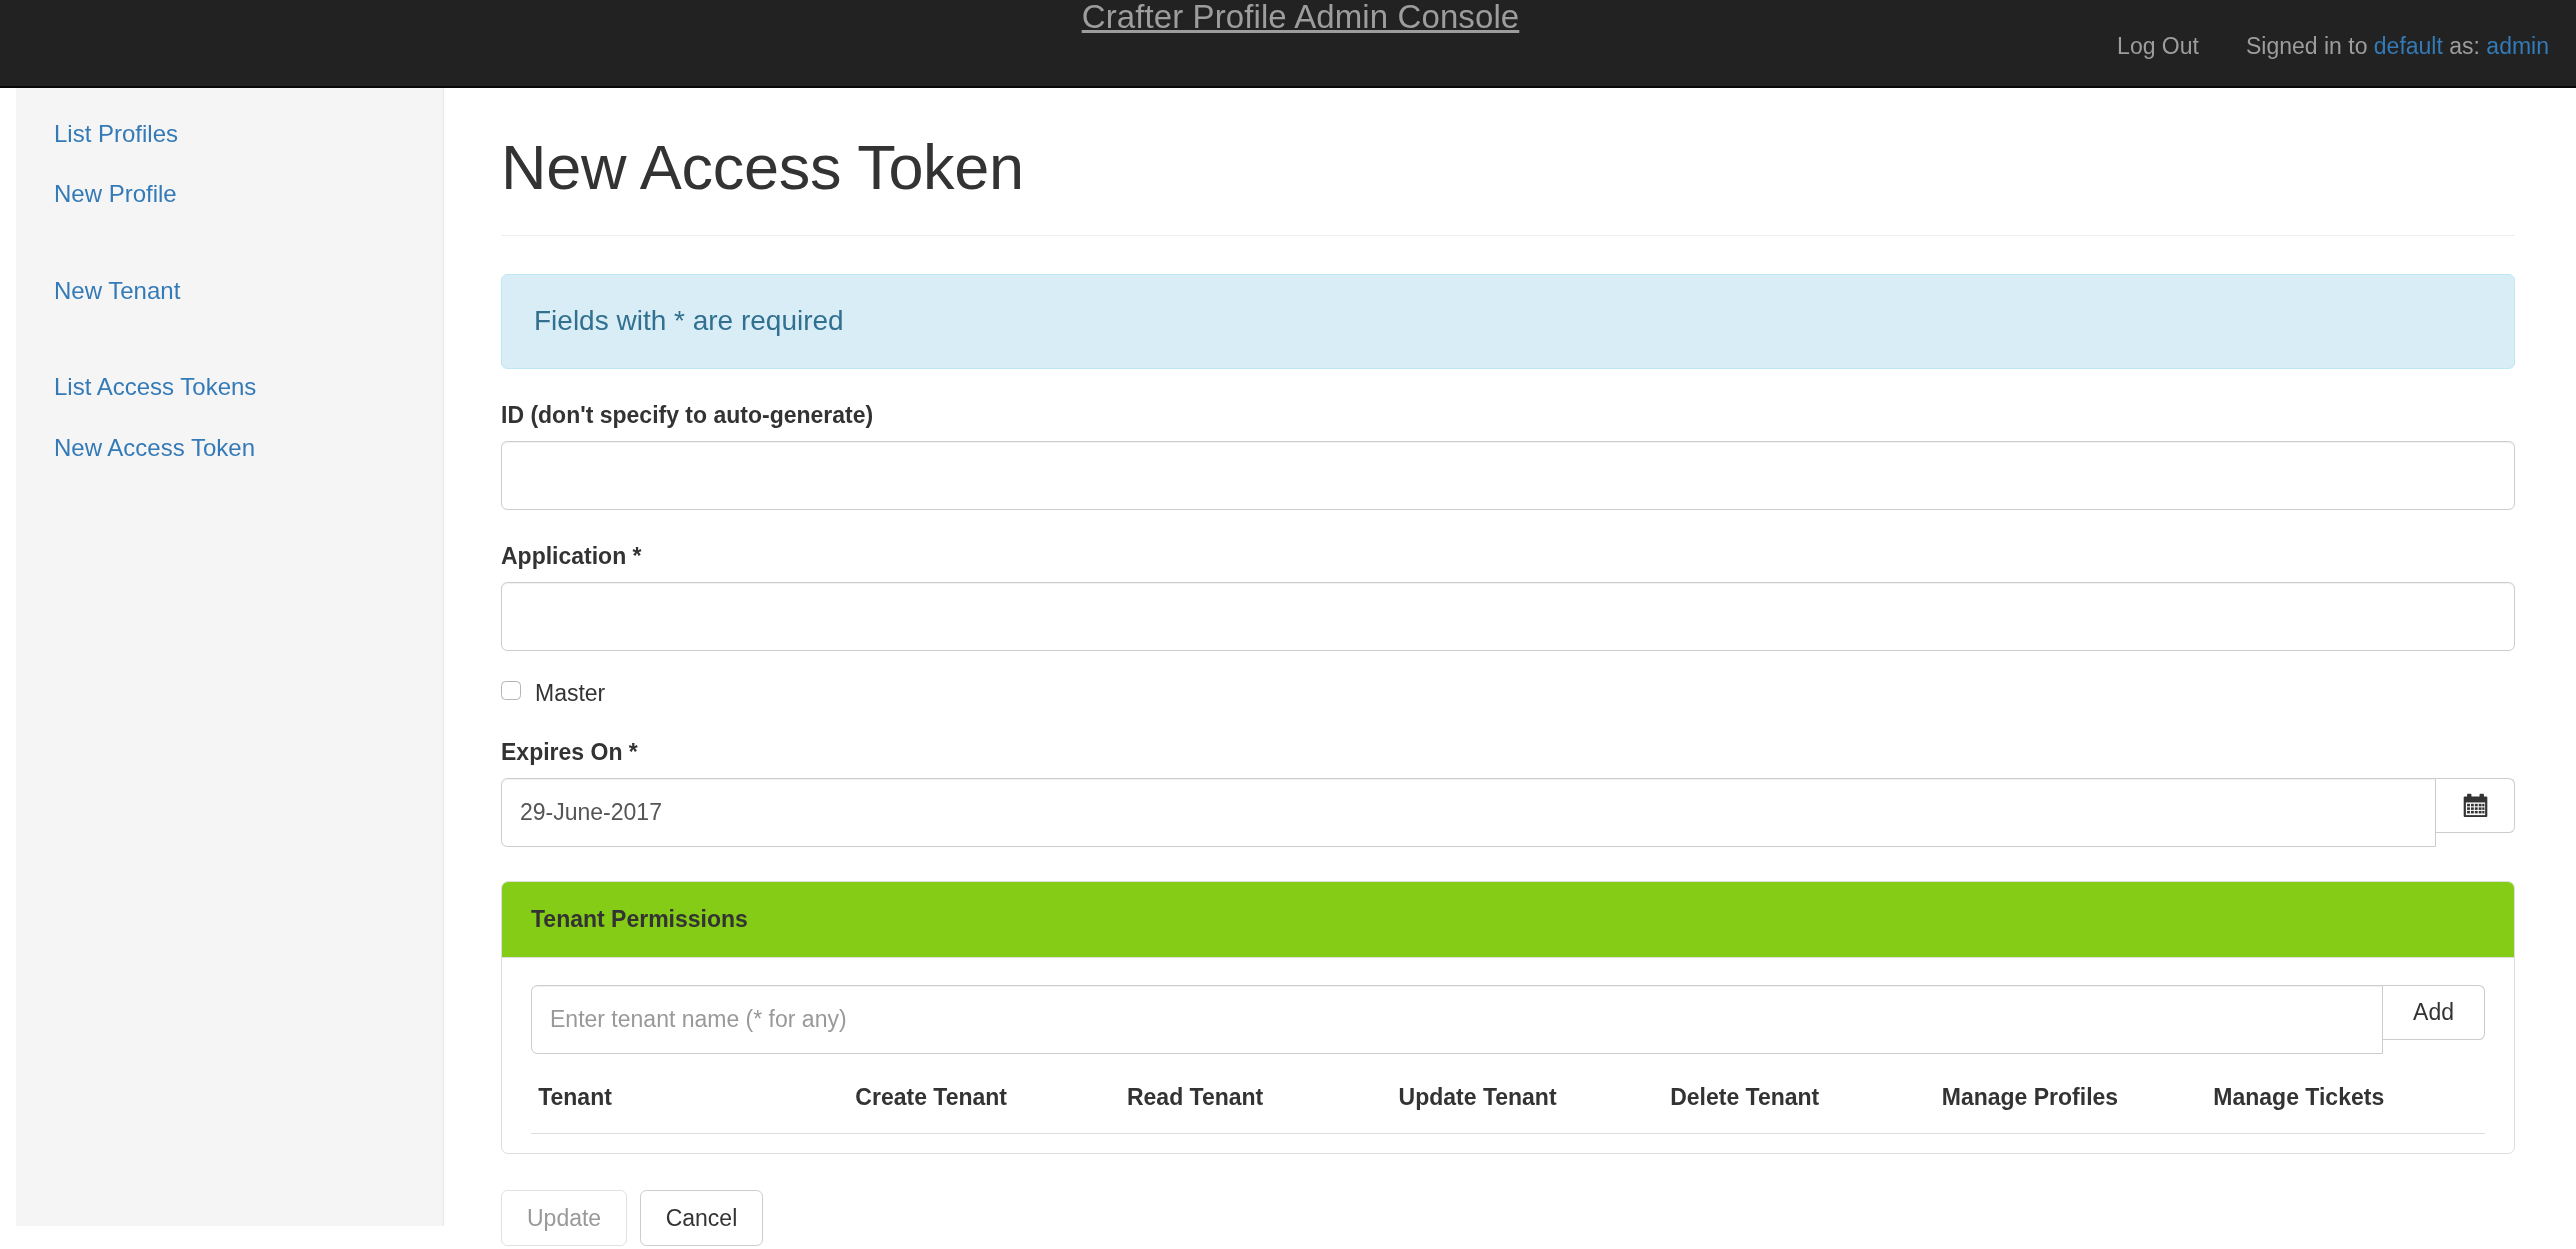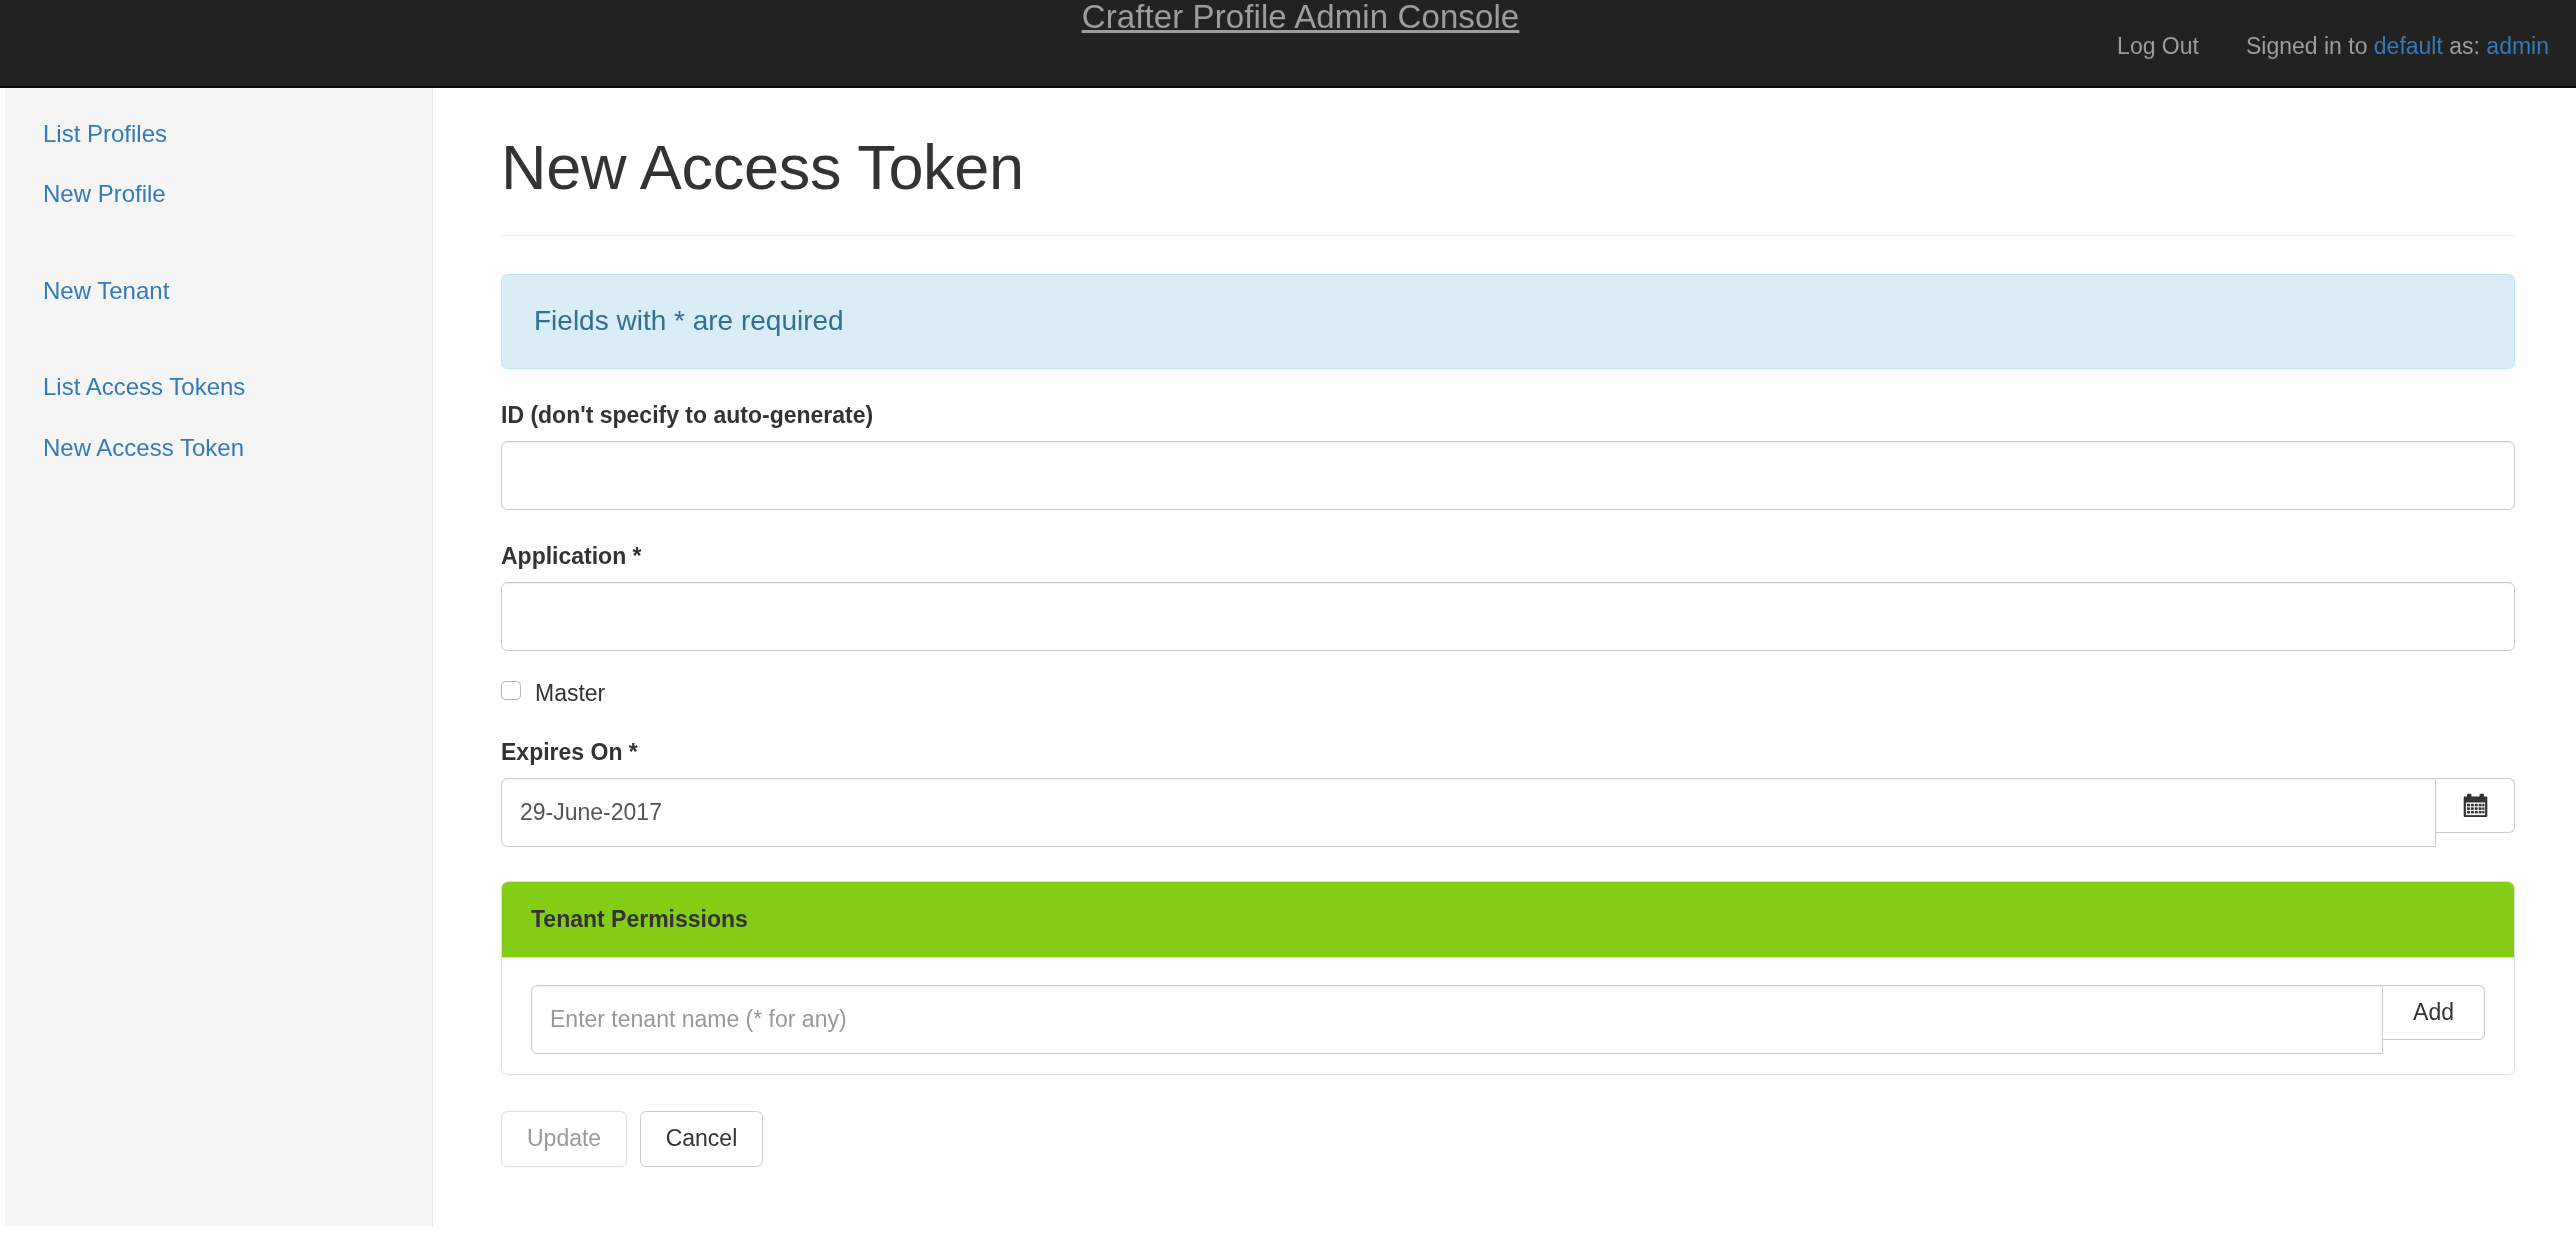--- a/index.html
+++ b/index.html
@@ -46,21 +46,21 @@
     white-space: nowrap;
   }
   .nav-text a, .link-blue {
     color: #337ab7;
     text-decoration: none;
   }
 
   
   .sidebar {
     position: absolute;
-    top: 88px; left: 5px;
+    top: 88px; left: 16px;
     width: 428px;
     height: 1138px;
     background: #f5f5f5;
     border-right: 0.9px solid #e7e7e7;
     padding-top: 16px;
   }
   .side-group { margin: 0; padding: 0; list-style: none; }
   .side-group.gap { margin-top: 36px; }
   .side-item { display: block; }
   .side-link {
@@ -339,20 +339,34 @@
     <div class="panel">
       <div class="panel-heading">
         <h3 class="panel-title">Tenant Permissions</h3>
       </div>
       <div class="panel-body">
         <div class="input-group">
           <input class="form-control" type="text" value="" placeholder="Enter tenant name (* for any)" style="">
           <button class="input-group-btn">Add</button>
         </div>
 
+        <table class="perm-table">
+          <thead>
+            <tr>
+              <th class="c0">Tenant</th>
+              <th class="cx">Create Tenant</th>
+              <th class="cx">Read Tenant</th>
+              <th class="cx">Update Tenant</th>
+              <th class="cx">Delete Tenant</th>
+              <th class="cx">Manage Profiles</th>
+              <th class="cx">Manage Tickets</th>
+            </tr>
+          </thead>
+          <tbody></tbody>
+        </table>
       </div>
     </div>
 
     <div class="btn-row">
       <button class="btn disabled">Update</button>
       <button class="btn">Cancel</button>
     </div>
 
   </div>
 </div>

